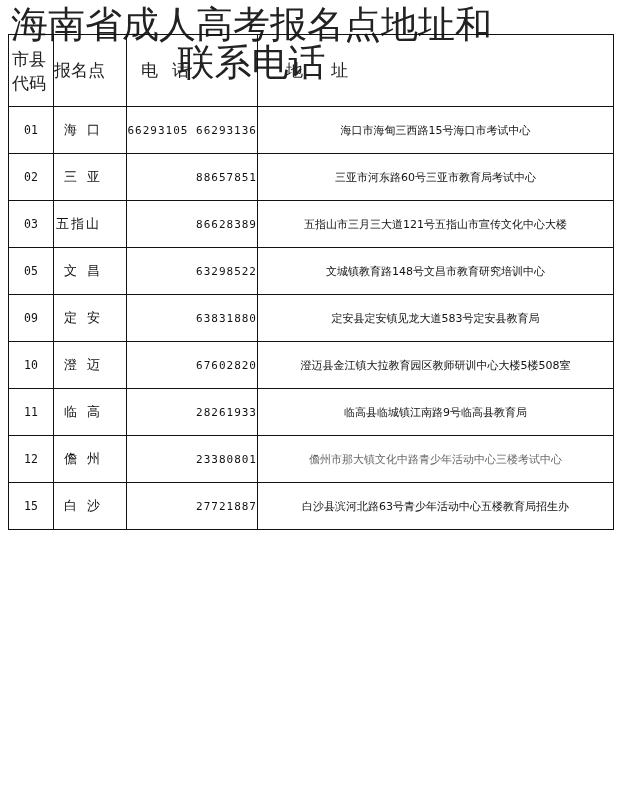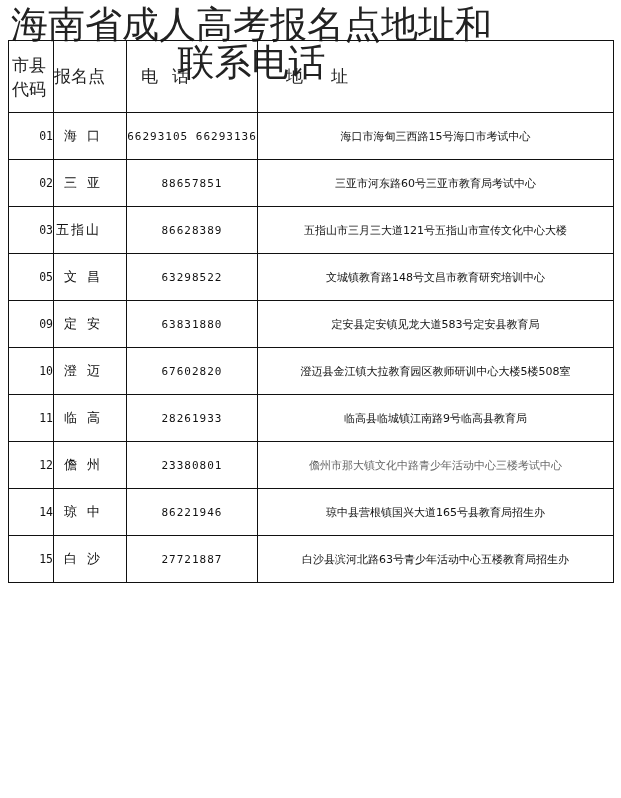--- a/index.html
+++ b/index.html
@@ -23,21 +23,21 @@
       text-align: center;
       font-size: 37px;
       line-height: 38px;
       color: #222222;
       letter-spacing: 0px;
       font-weight: normal;
     }
     table.reg {
       position: absolute;
       left: 8px;
-      top: 40px;
+      top: 34px;
       width: 605px;
       border-collapse: collapse;
       table-layout: fixed;
     }
     table.reg td, table.reg th {
       border: 1.5px solid #111111;
       padding: 0;
       vertical-align: middle;
       overflow: hidden;
       white-space: nowrap;
@@ -68,36 +68,36 @@
       letter-spacing: 28px;
       padding-left: 28px;
       margin-top: 27px;
     }
     tr.row td {
       height: 46px;
       font-size: 11.5px;
       font-family: "DejaVu Sans Mono", "Liberation Mono", monospace;
     }
     td.code {
-      text-align: right;
+      text-align: center;
       font-size: 11px;
     }
     td.name {
       text-align: left;
       font-size: 13px !important;
       font-family: Liberation Mono, monospace;
       letter-spacing: 10px;
       padding-left: 10px !important;
     }
     td.name.three {
       letter-spacing: 2px;
       padding-left: 2px !important;
     }
     td.phone {
-      text-align: center;
+      text-align: right;
       letter-spacing: 1px;
       font-size: 11px !important;
     }
     td.addr {
       text-align: center;
       font-family: "DejaVu Sans", sans-serif !important;
       font-size: 11px !important;
       letter-spacing: 0px;
       padding-left: 0px !important;
     }
@@ -168,25 +168,19 @@
         <td class="phone">28261933</td>
         <td class="addr">临高县临城镇江南路9号临高县教育局</td>
       </tr>
       <tr class="row">
         <td class="code">12</td>
         <td class="name">儋州</td>
         <td class="phone">23380801</td>
         <td class="addr faded">儋州市那大镇文化中路青少年活动中心三楼考试中心</td>
       </tr>
       <tr class="row">
-        <td class="code">14</td>
-        <td class="name">琼中</td>
-        <td class="phone">86221946</td>
-        <td class="addr">琼中县营根镇国兴大道165号县教育局招生办</td>
-      </tr>
-      <tr class="row">
         <td class="code">15</td>
         <td class="name">白沙</td>
         <td class="phone">27721887</td>
         <td class="addr">白沙县滨河北路63号青少年活动中心五楼教育局招生办</td>
       </tr>
     </tbody>
 </table>
 
 </body></html>

